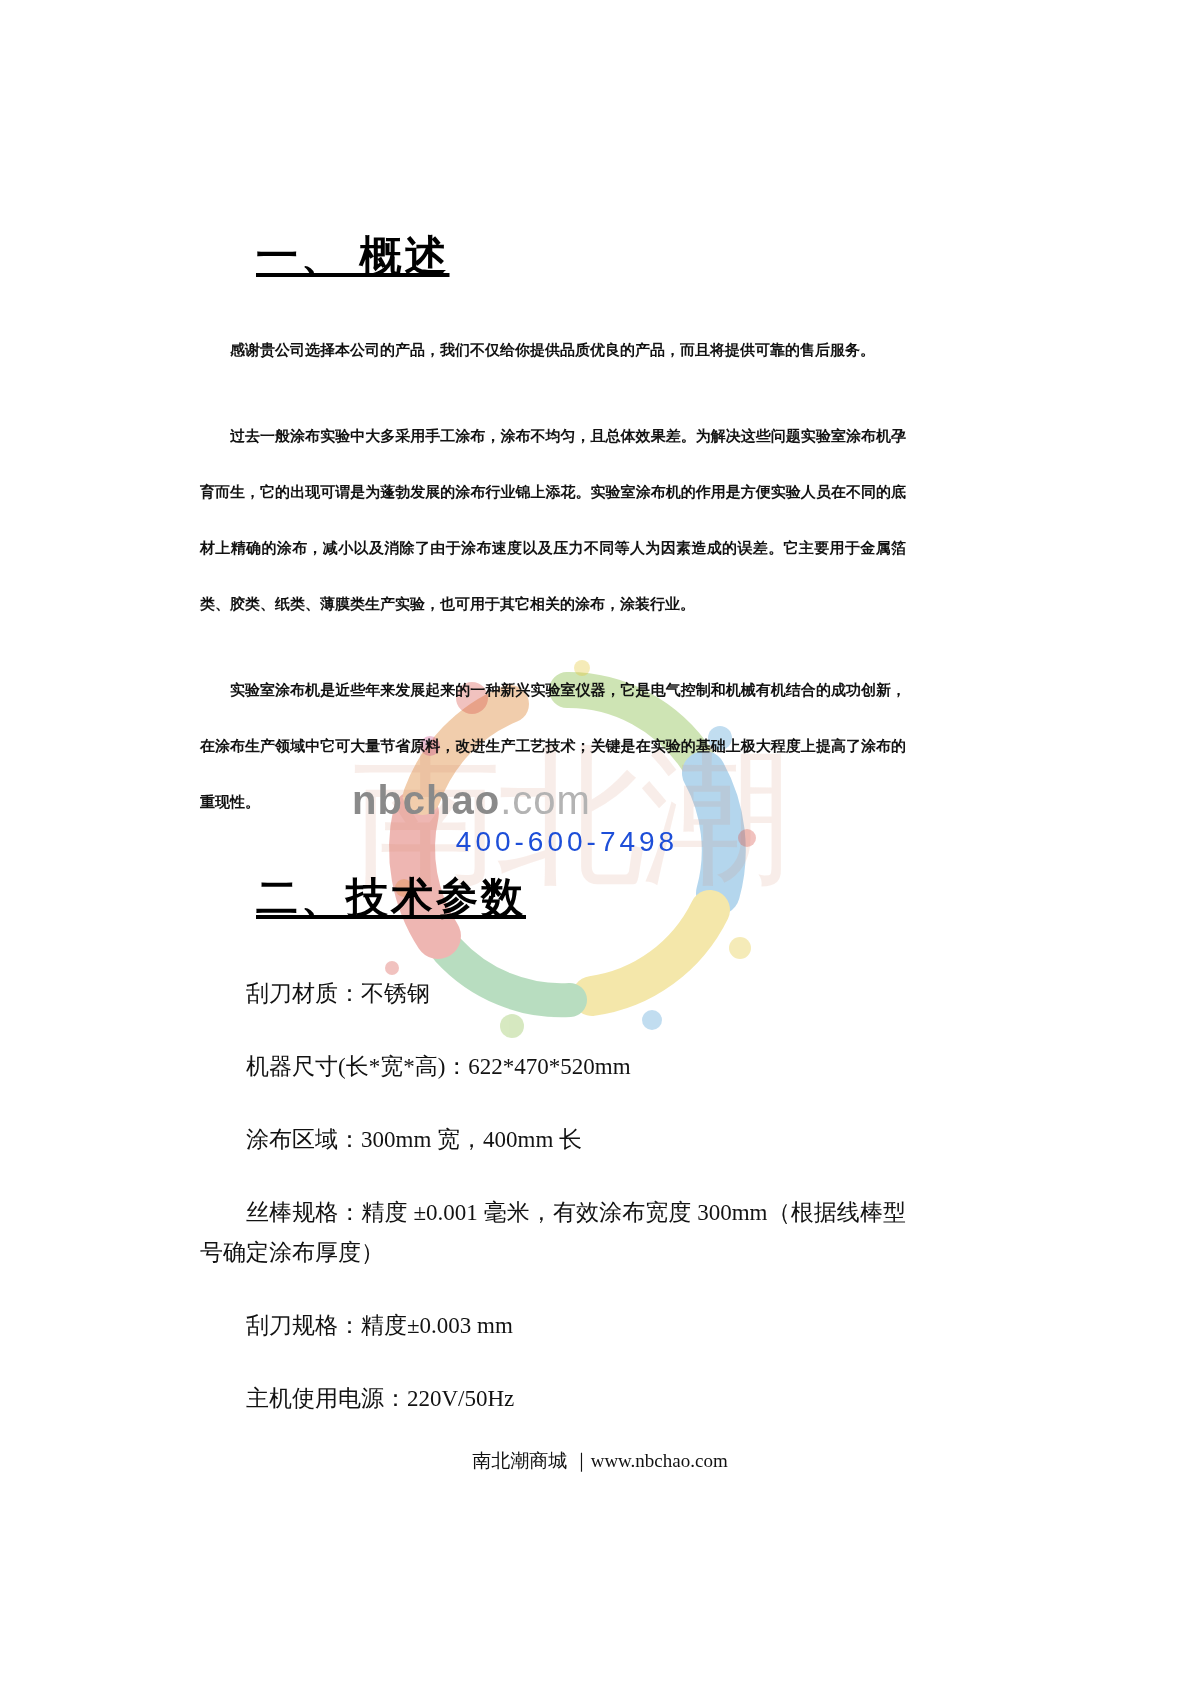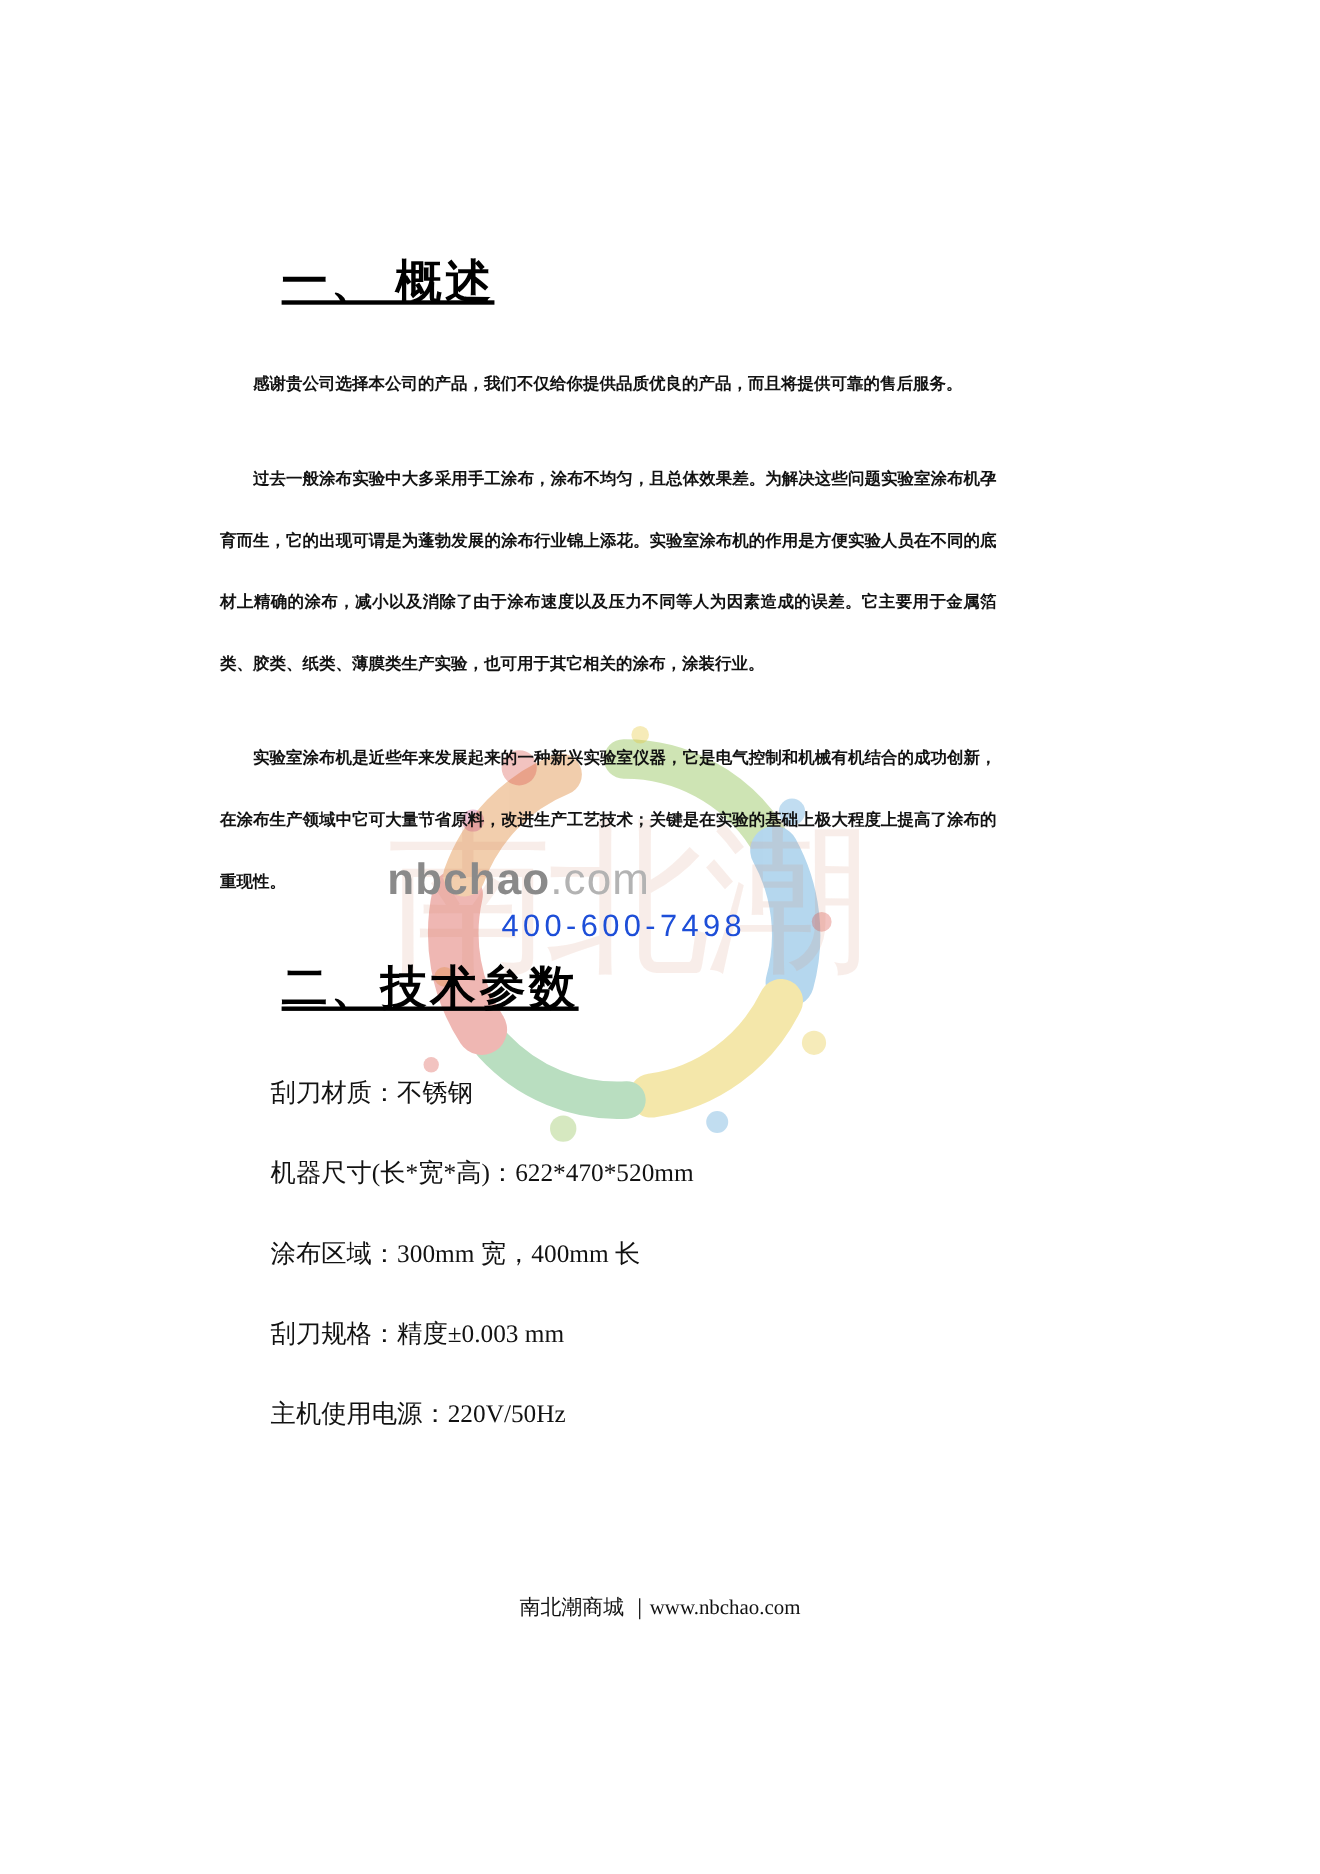--- a/index.html
+++ b/index.html
@@ -146,20 +146,21 @@
 
     <p class="para">感谢贵公司选择本公司的产品，我们不仅给你提供品质优良的产品，而且将提供可靠的售后服务。</p>
     <p class="para">过去一般涂布实验中大多采用手工涂布，涂布不均匀，且总体效果差。为解决这些问题实验室涂布机孕育而生，它的出现可谓是为蓬勃发展的涂布行业锦上添花。实验室涂布机的作用是方便实验人员在不同的底材上精确的涂布，减小以及消除了由于涂布速度以及压力不同等人为因素造成的误差。它主要用于金属箔类、胶类、纸类、薄膜类生产实验，也可用于其它相关的涂布，涂装行业。</p>
     <p class="para">实验室涂布机是近些年来发展起来的一种新兴实验室仪器，它是电气控制和机械有机结合的成功创新，在涂布生产领域中它可大量节省原料，改进生产工艺技术；关键是在实验的基础上极大程度上提高了涂布的重现性。</p>
 
     <div class="h-title second">二、技术参数</div>
 
     <p class="spec">刮刀材质：不锈钢</p>
     <p class="spec">机器尺寸(长*宽*高)：622*470*520mm</p>
     <p class="spec">涂布区域：300mm 宽，400mm 长</p>
+    <p class="spec">丝棒规格：精度 ±0.001 毫米，有效涂布宽度 300mm（根据线棒型号确定涂布厚度）</p>
     <p class="spec">刮刀规格：精度±0.003 mm</p>
     <p class="spec">主机使用电源：220V/50Hz</p>
 
   </div>
 
   <div class="footer">南北潮商城 ｜www.nbchao.com</div>
 
 </div>
 
 </body></html>

